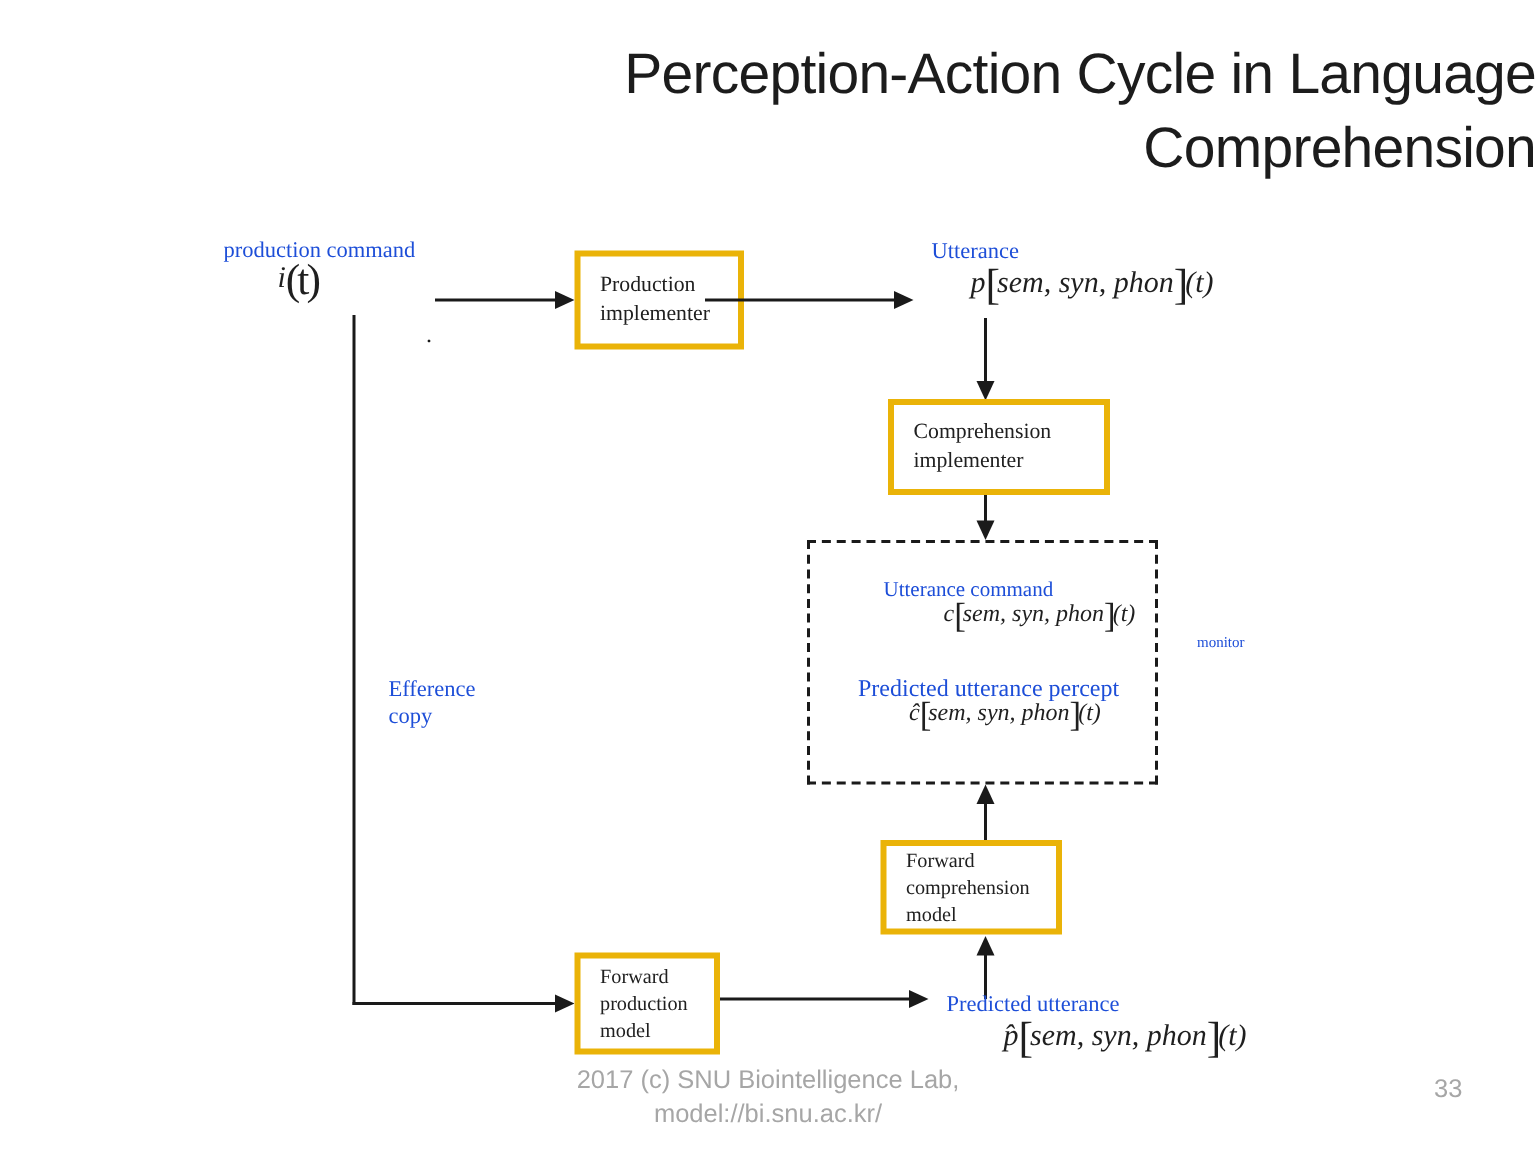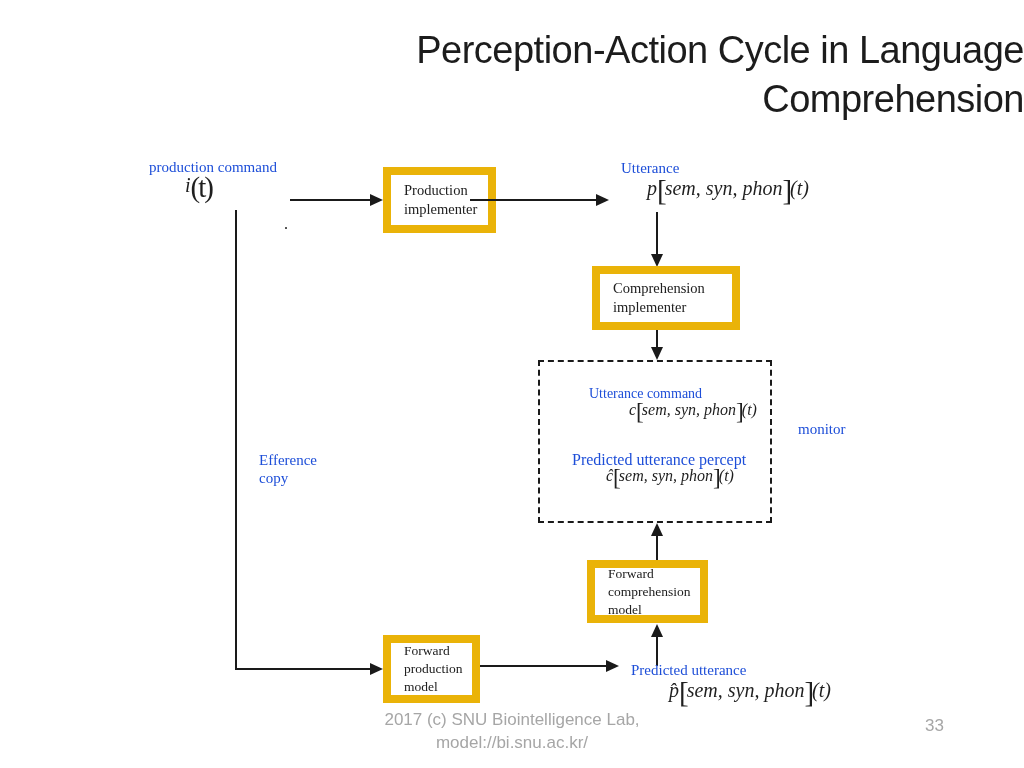--- a/index.html
+++ b/index.html
@@ -12,21 +12,21 @@
     position:absolute; left:0; top:26px; width:1024px; text-align:right;
     color:#1c1c1c; font-weight:300; font-size:38px; line-height:49px;
     font-family:"Liberation Sans", sans-serif; letter-spacing:-0.5px;
   }
   
   .lbl {
     position:absolute; color:#1d4ed8; font-size:15px; line-height:18px;
     font-family:"Liberation Serif", serif; white-space:pre-line;
   }
   .box {
-    position:absolute; border:8px solid #eab308; background:#ffffff;
+    position:absolute; border:4px solid #eab308; background:#ffffff;
     color:#202020; font-size:14.5px; line-height:19px;
     font-family:"Liberation Serif", serif; white-space:pre-line;
     display:flex; align-items:center; box-sizing:border-box; padding-left:13px;
   }
   .dashedbox {
     position:absolute; border:2px dashed #1a1a1a; background:#ffffff;
     box-sizing:border-box;
   }
   .hline, .vline { position:absolute; background:#1a1a1a; }
   .hline { height:2px; }
@@ -45,21 +45,21 @@
     line-height:0.9; vertical-align:-0.16em; letter-spacing:-2px;
   }
   .math.small { font-size:16px; }
   
   .footer {
     position:absolute; left:0; top:708px; width:1024px; text-align:center;
     color:#a6a6a6; font-size:17px; line-height:23px;
     font-family:"Liberation Sans", sans-serif; font-weight:300;
   }
   .pagenum {
-    position:absolute; left:925px; top:716px; width:50px; text-align:left;
+    position:absolute; left:925px; top:716px; width:50px; text-align:right;
     color:#a6a6a6; font-size:17px; font-family:"Liberation Sans", sans-serif;
   }
   .dot { position:absolute; color:#1a1a1a; font-size:16px; font-family:"Liberation Serif", serif; }
 </style>
 </head>
 <body>
 
 <div class="slide">
 
   <div class="title">
@@ -98,21 +98,21 @@
   <div class="arr arr-d" style="left:651px; top:347px;"></div>
 
   <div class="dashedbox" style="left:538px; top:360px; width:234px; height:163px;"></div>
 
   <div class="lbl" style="left:589px; top:385px; font-size:14px;">Utterance command</div>
   <div class="math small" style="left:597px; top:401px;"><span>c</span><span class="br">[</span><span>sem, syn, phon</span><span class="br">]</span><span>(t)</span></div>
 
   <div class="lbl" style="left:572px; top:451px; font-size:16px;">Predicted utterance percept</div>
   <div class="math small" style="left:574px; top:467px;"><span>ĉ</span><span class="br">[</span><span>sem, syn, phon</span><span class="br">]</span><span>(t)</span></div>
 
-  <div class="lbl" style="left:798px; top:420px; font-size:15px;">monitor</div>
+  <div class="lbl" style="left:798px; top:420px; font-size:10px;">monitor</div>
 
   <div class="arr arr-u" style="left:651px; top:523px;"></div>
   <div class="vline" style="left:656px; top:534px; height:26px;"></div>
 
   <div class="box" style="left:587px; top:560px; width:121px; height:63px; font-size:13.5px; line-height:18px;">
     <span>Forward
 comprehension
 model</span>
   </div>
 

